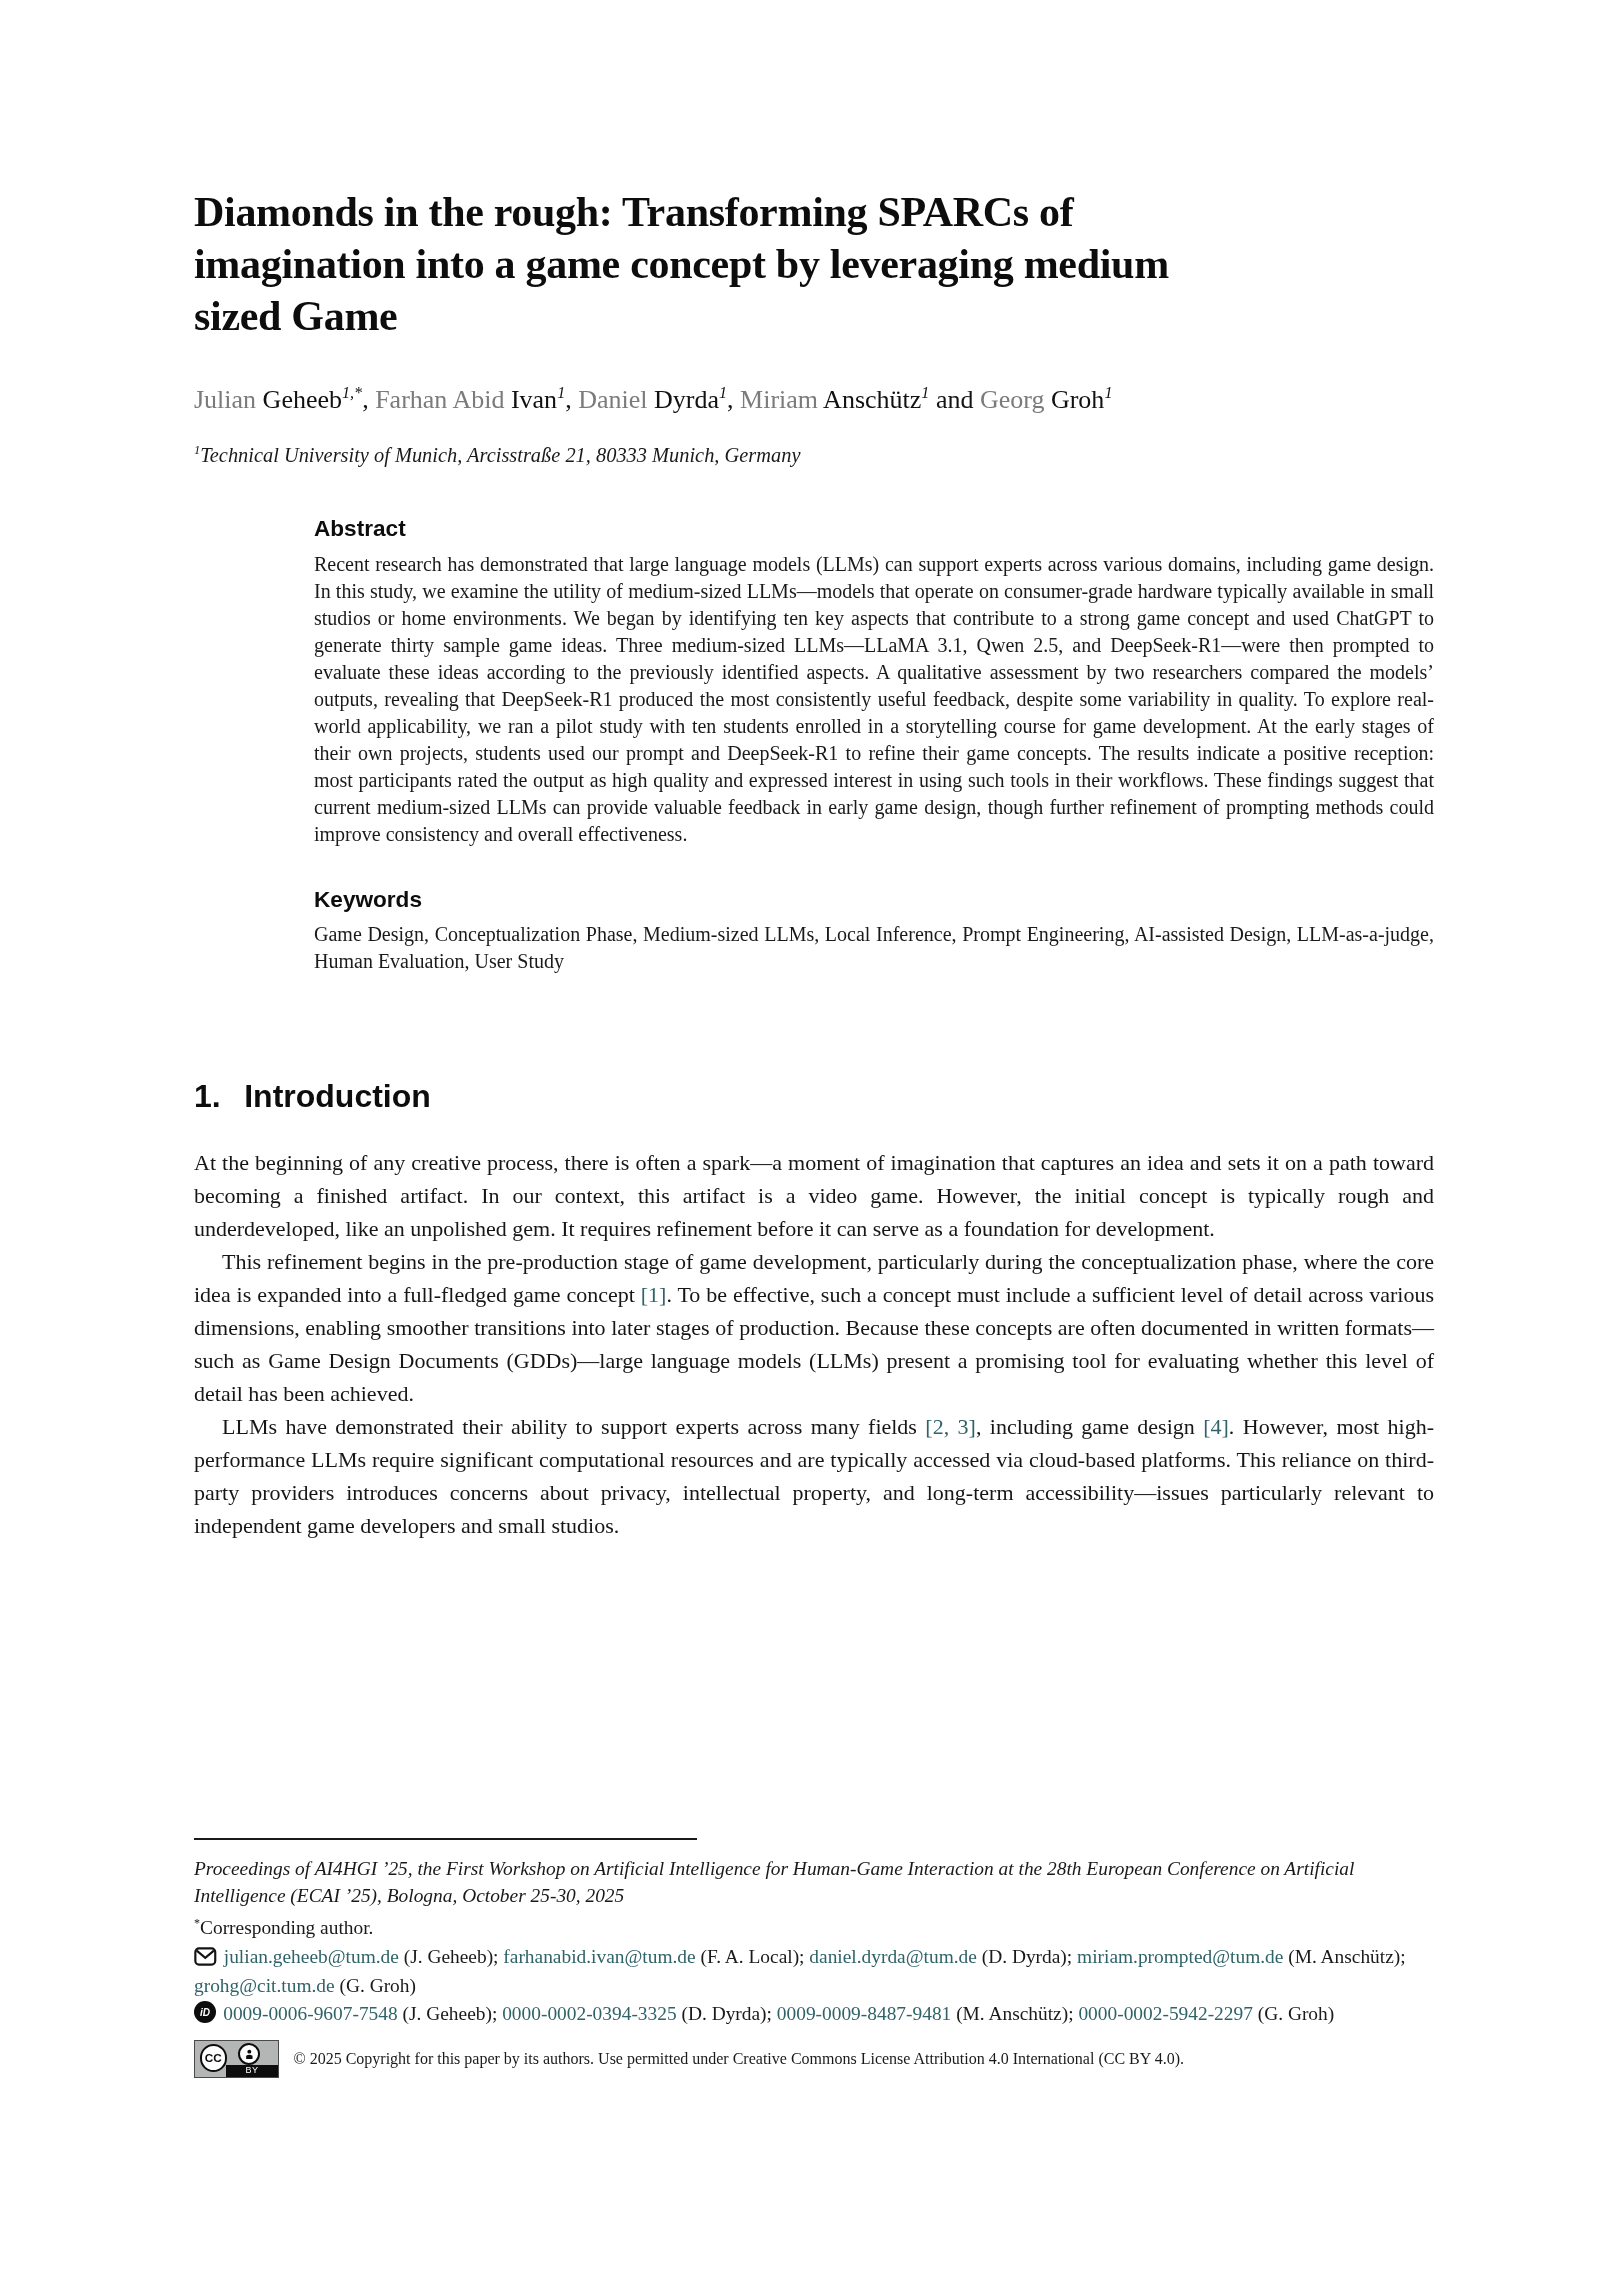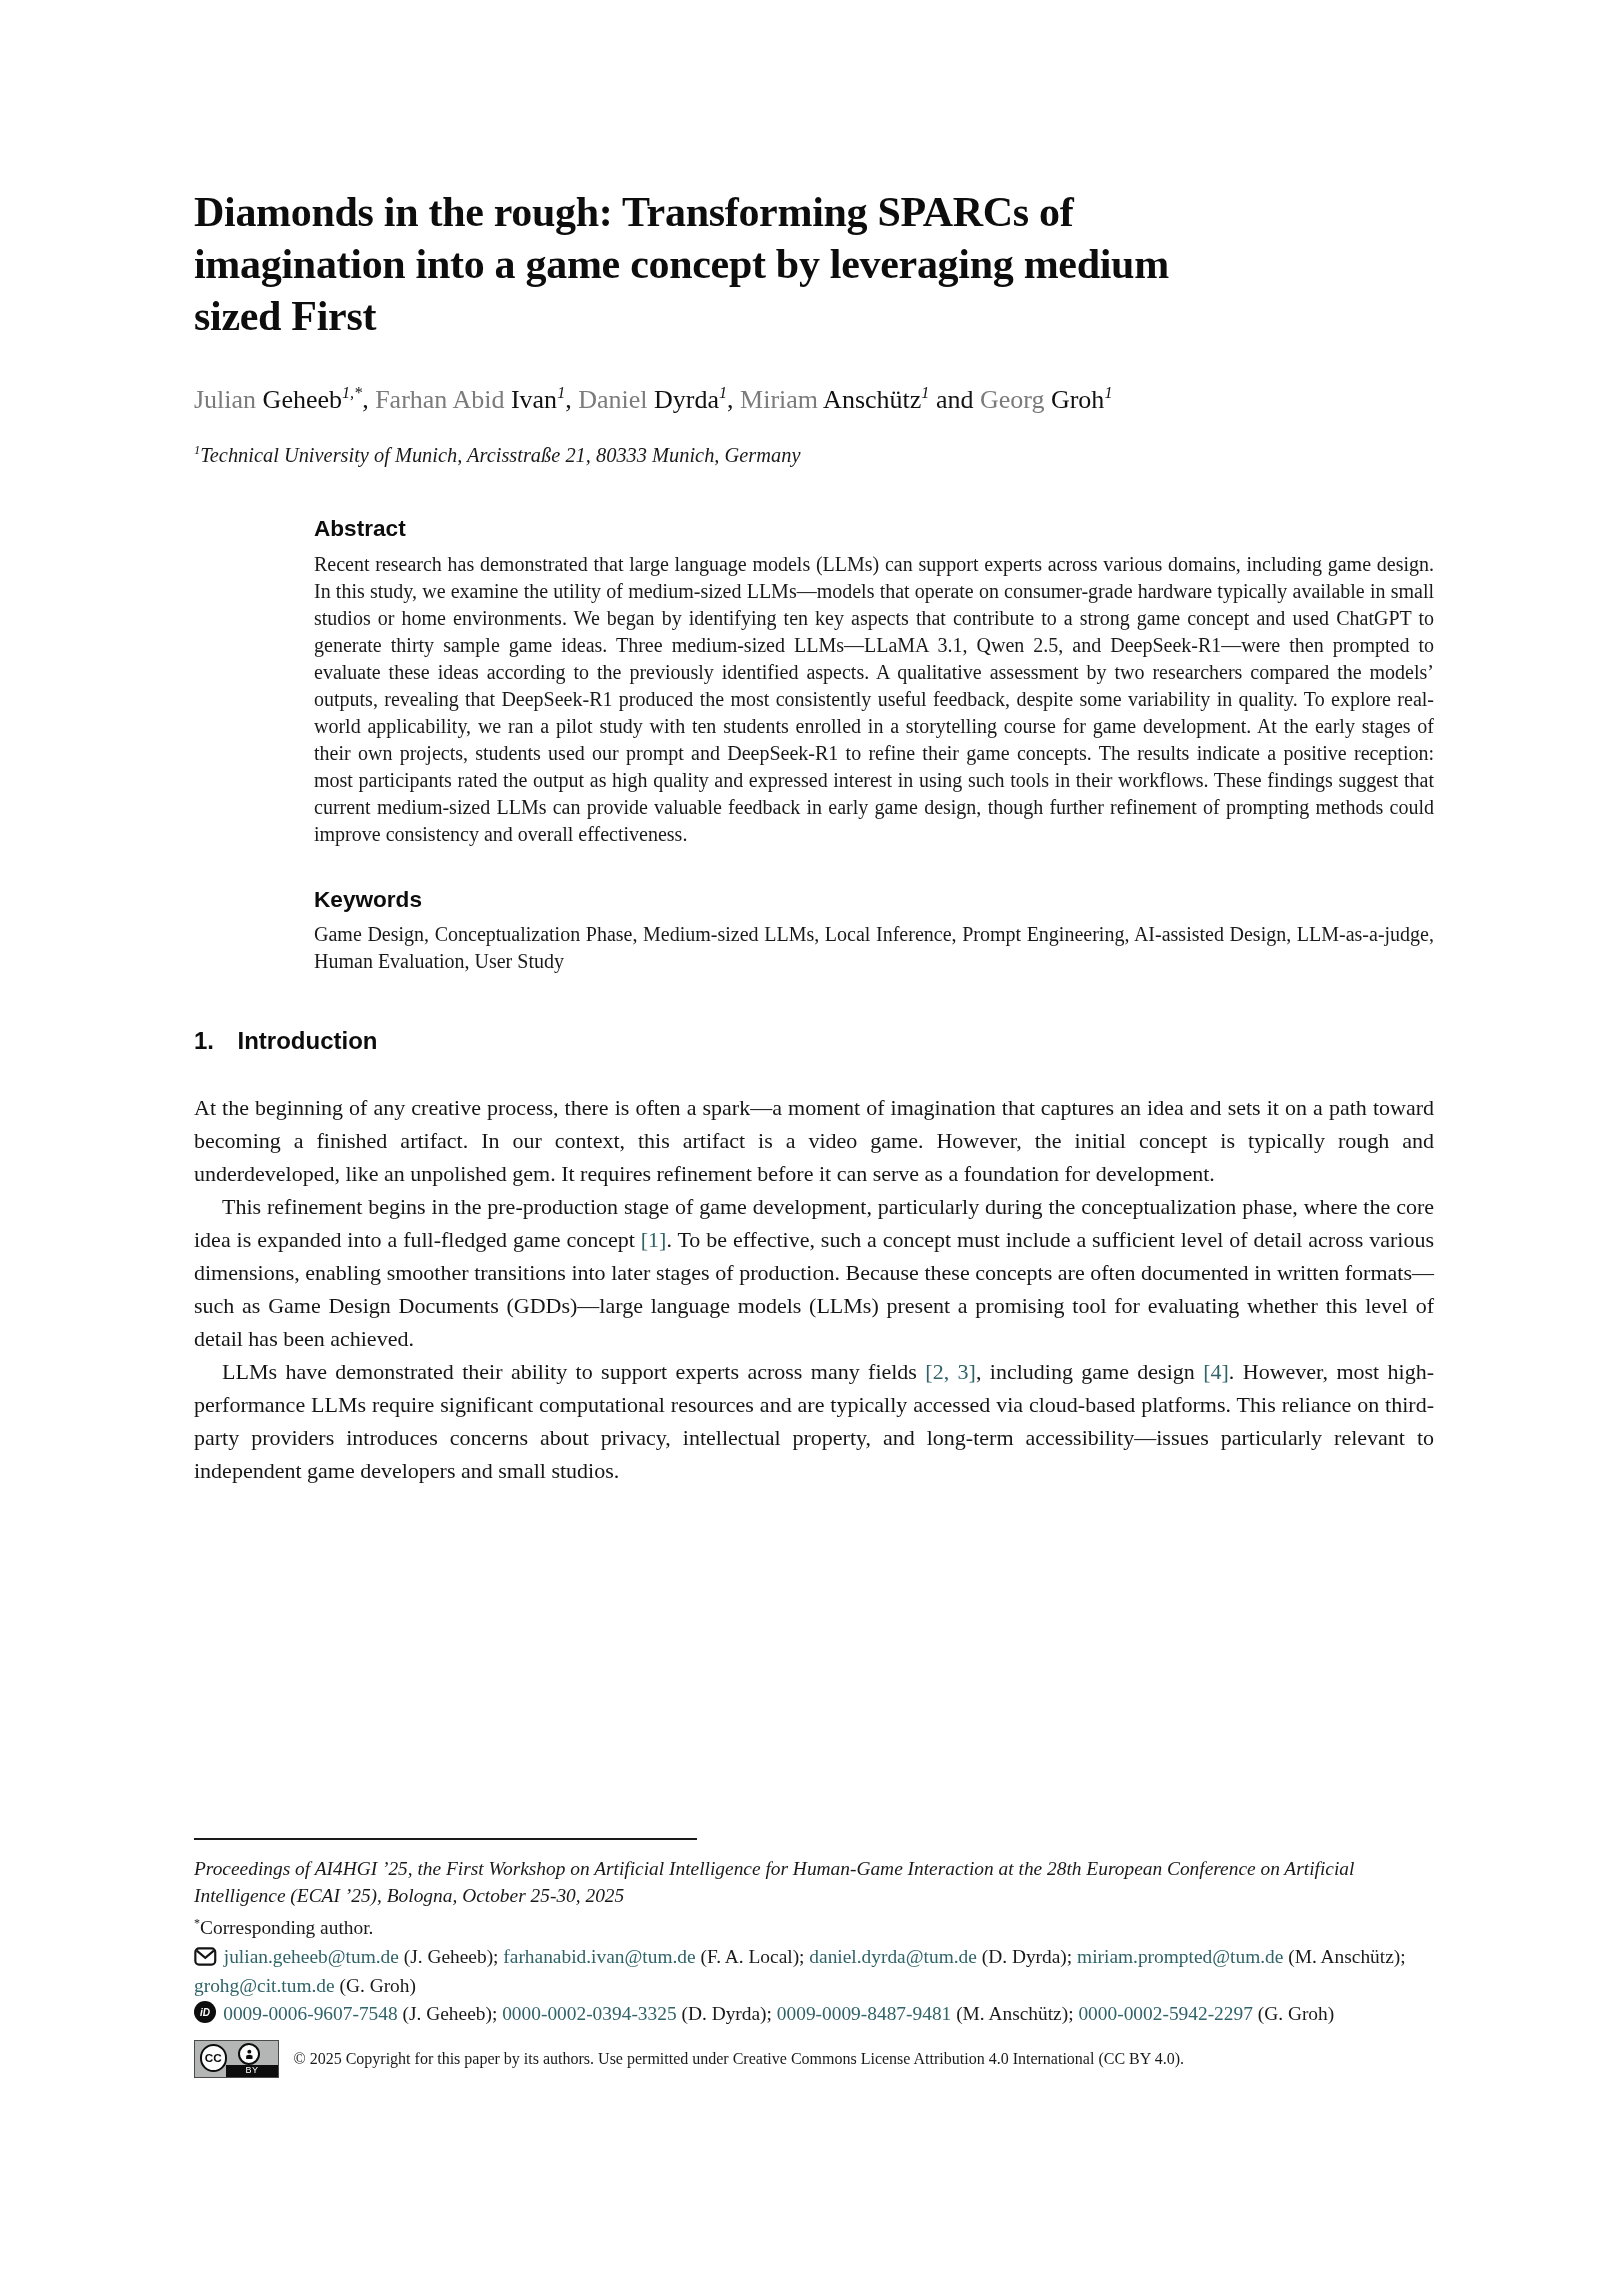--- a/index.html
+++ b/index.html
@@ -23,21 +23,21 @@
   .affiliation sup{font-size:62%;}
 
   
   .abs-block{margin-left:120px;width:1120px;}
   .abs-block.first{margin-top:49px;}
   .abs-block.second{margin-top:38px;}
   .small-heading{font-family:"Liberation Sans", sans-serif;font-weight:bold;font-size:22.6px;line-height:27px;color:#0d0d0d;margin-bottom:8.1px;}
   .small-body{font-size:20px;line-height:27px;text-align:justify;color:#1a1a1a;}
 
   
-  .section-heading{margin-top:47px;font-family:"Liberation Sans", sans-serif;font-weight:bold;font-size:24px;line-height:38px;color:#0d0d0d;}
+  .section-heading{margin-top:102px;font-family:"Liberation Sans", sans-serif;font-weight:bold;font-size:32px;line-height:38px;color:#0d0d0d;}
   .section-heading .sec-num{display:inline-block;margin-right:23.5px;}
 
   
   .para{font-size:22px;line-height:33px;text-align:justify;margin:0;color:#161616;}
   .para.lead{margin-top:31px;}
   .para.indent{text-indent:28px;}
   .tlink{color:#2f6368;}
 
   
   .footnote{position:absolute;left:194px;top:1838px;width:1240px;}
@@ -59,21 +59,21 @@
   .copyright{font-size:16px;color:#1a1a1a;line-height:20px;}
 </style>
 </head>
 <body>
 
 <div class="page">
 
   <div class="title">
       <div>Diamonds in the rough: Transforming SPARCs of</div>
       <div>imagination into a game concept by leveraging medium</div>
-      <div>sized First</div>
+      <div>sized Game</div>
     </div>
 
   <div class="authors"><span class="given">Julian </span><span class="family">Geheeb</span><sup>1,*</sup><span>,  </span><span class="given">Farhan Abid </span><span class="family">Ivan</span><sup>1</sup><span>,  </span><span class="given">Daniel </span><span class="family">Dyrda</span><sup>1</sup><span>,  </span><span class="given">Miriam </span><span class="family">Anschütz</span><sup>1</sup><span> and  </span><span class="given">Georg </span><span class="family">Groh</span><sup>1</sup><span></span></div>
 
   <div class="affiliation"><sup>1</sup><span>Technical University of Munich, Arcisstraße 21, 80333 Munich, Germany</span></div>
 
   <div class="abs-block first">
     <div class="small-heading">Abstract</div>
     <div class="small-body">Recent research has demonstrated that large language models (LLMs) can support experts across various domains, including game design. In this study, we examine the utility of medium-sized LLMs—models that operate on consumer-grade hardware typically available in small studios or home environments. We began by identifying ten key aspects that contribute to a strong game concept and used ChatGPT to generate thirty sample game ideas. Three medium-sized LLMs—LLaMA 3.1, Qwen 2.5, and DeepSeek-R1—were then prompted to evaluate these ideas according to the previously identified aspects. A qualitative assessment by two researchers compared the models’ outputs, revealing that DeepSeek-R1 produced the most consistently useful feedback, despite some variability in quality. To explore real-world applicability, we ran a pilot study with ten students enrolled in a storytelling course for game development. At the early stages of their own projects, students used our prompt and DeepSeek-R1 to refine their game concepts. The results indicate a positive reception: most participants rated the output as high quality and expressed interest in using such tools in their workflows. These findings suggest that current medium-sized LLMs can provide valuable feedback in early game design, though further refinement of prompting methods could improve consistency and overall effectiveness.</div>
   </div>

